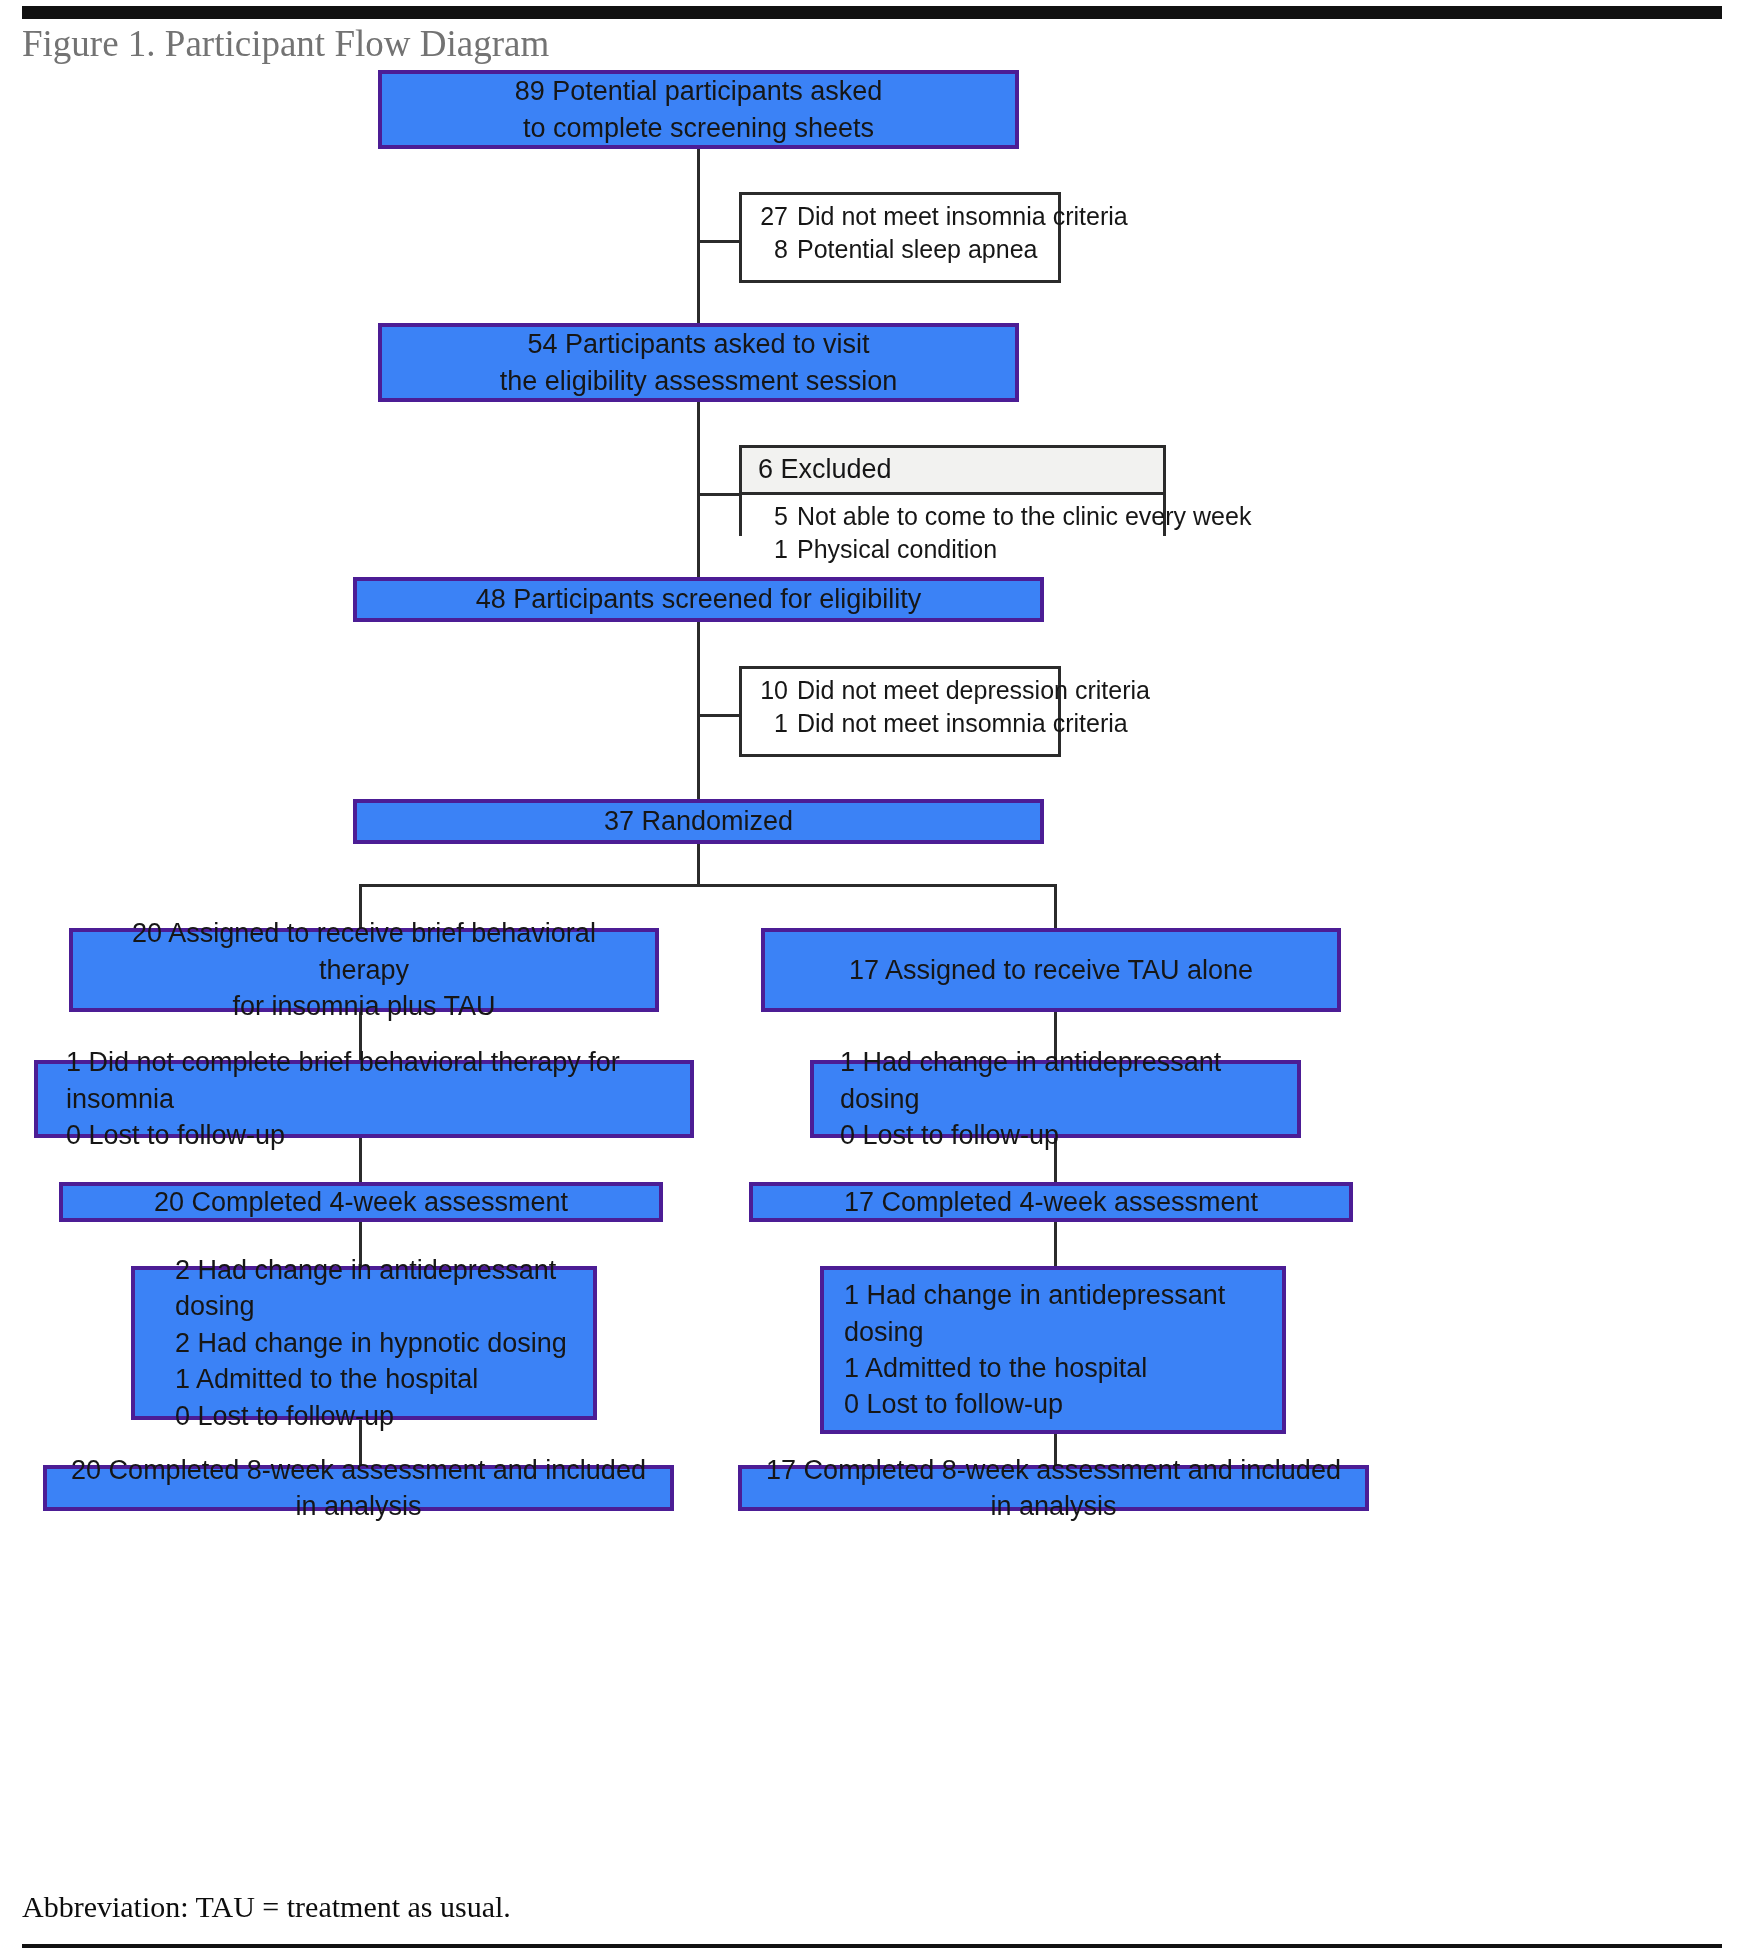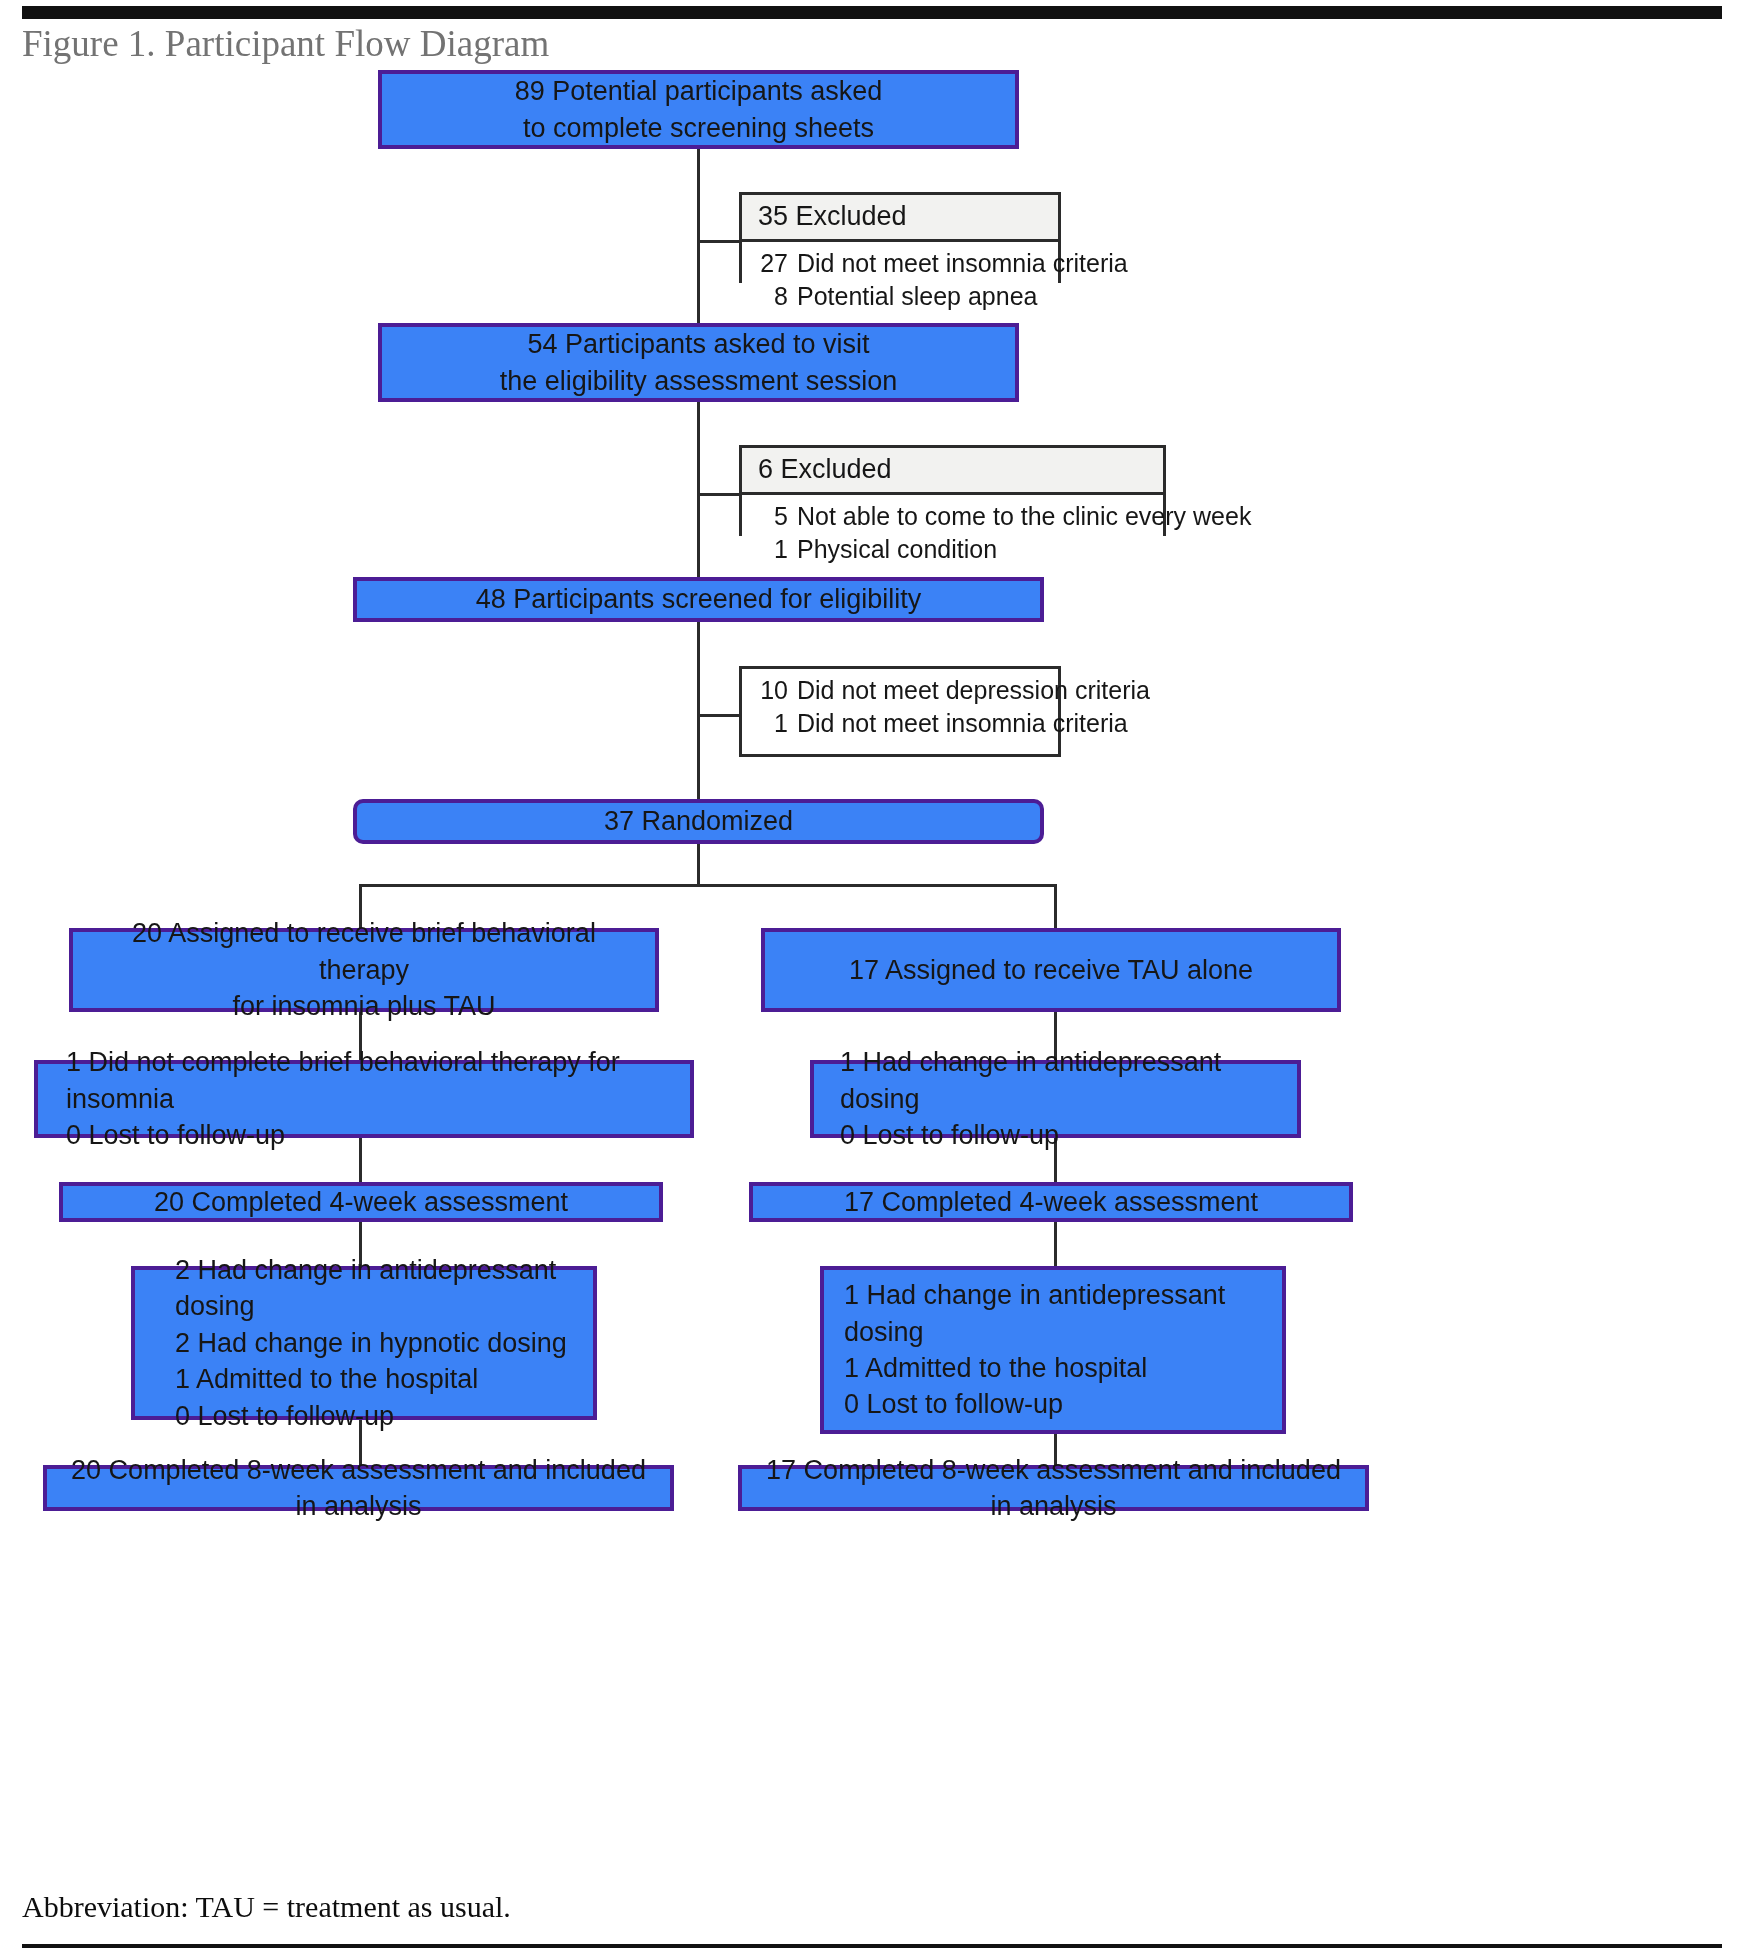--- a/index.html
+++ b/index.html
@@ -80,26 +80,25 @@
   <div class="txt">
     <span>54 Participants asked to visit</span><br>
     <span>the eligibility assessment session</span>
   </div>
 </div>
 
 <div class="box" style="left:353px;top:577px;width:691px;height:45px;">
   <div class="txt">48 Participants screened for eligibility</div>
 </div>
 
-<div class="box" style="left:353px;top:799px;width:691px;height:45px;border-radius:10px;">
+<div class="box" style="left:353px;top:799px;width:691px;height:45px;">
   <div class="txt">37 Randomized</div>
 </div>
 
 <div class="excl" style="left:739px;top:192px;width:322px;height:91px;">
-  <div class="hd">35 Excluded</div>
   <div class="bd">
     <div class="row">
       <span class="n">27</span>
       <span class="t">Did not meet insomnia criteria</span>
     </div>
     <div class="row">
       <span class="n">8</span>
       <span class="t">Potential sleep apnea</span>
     </div>
   </div>

